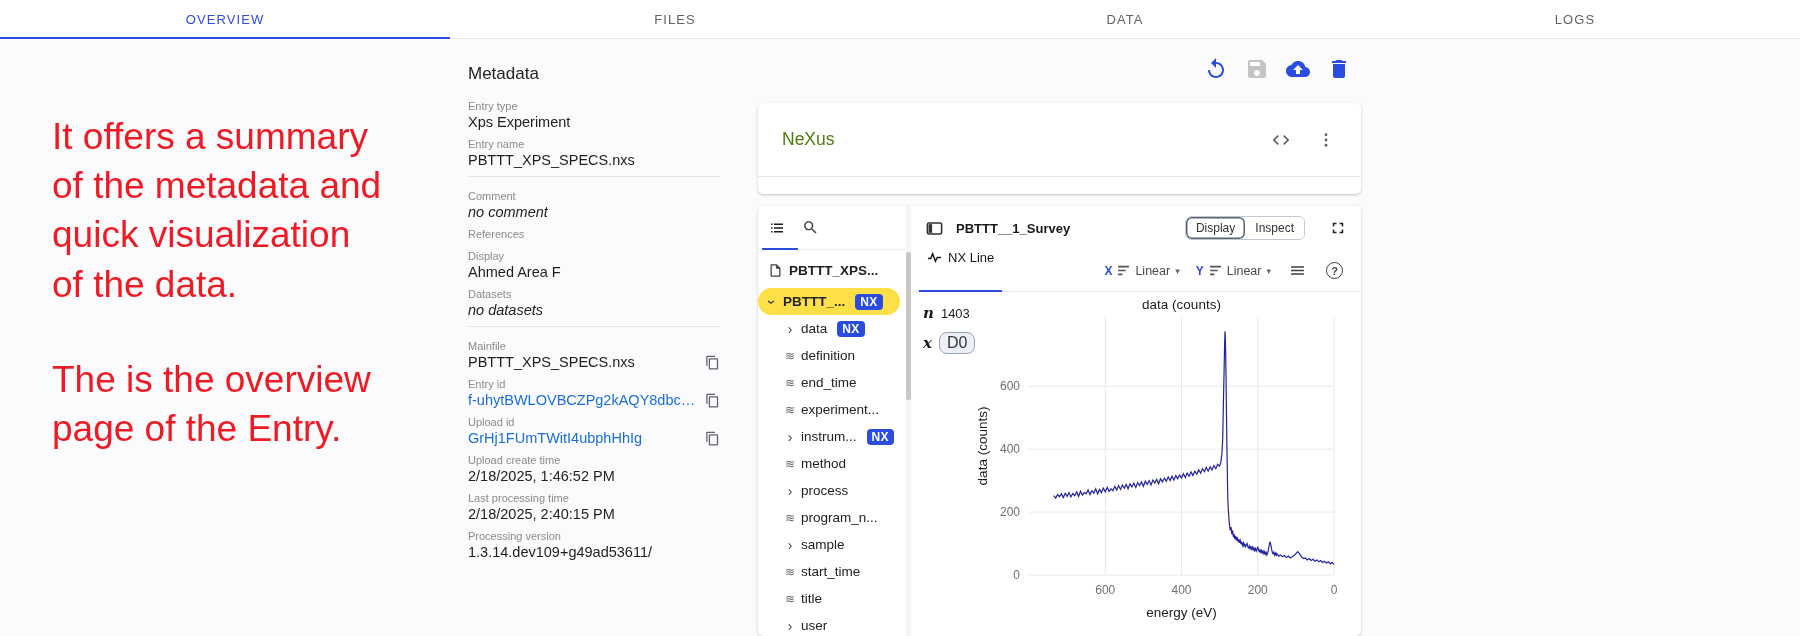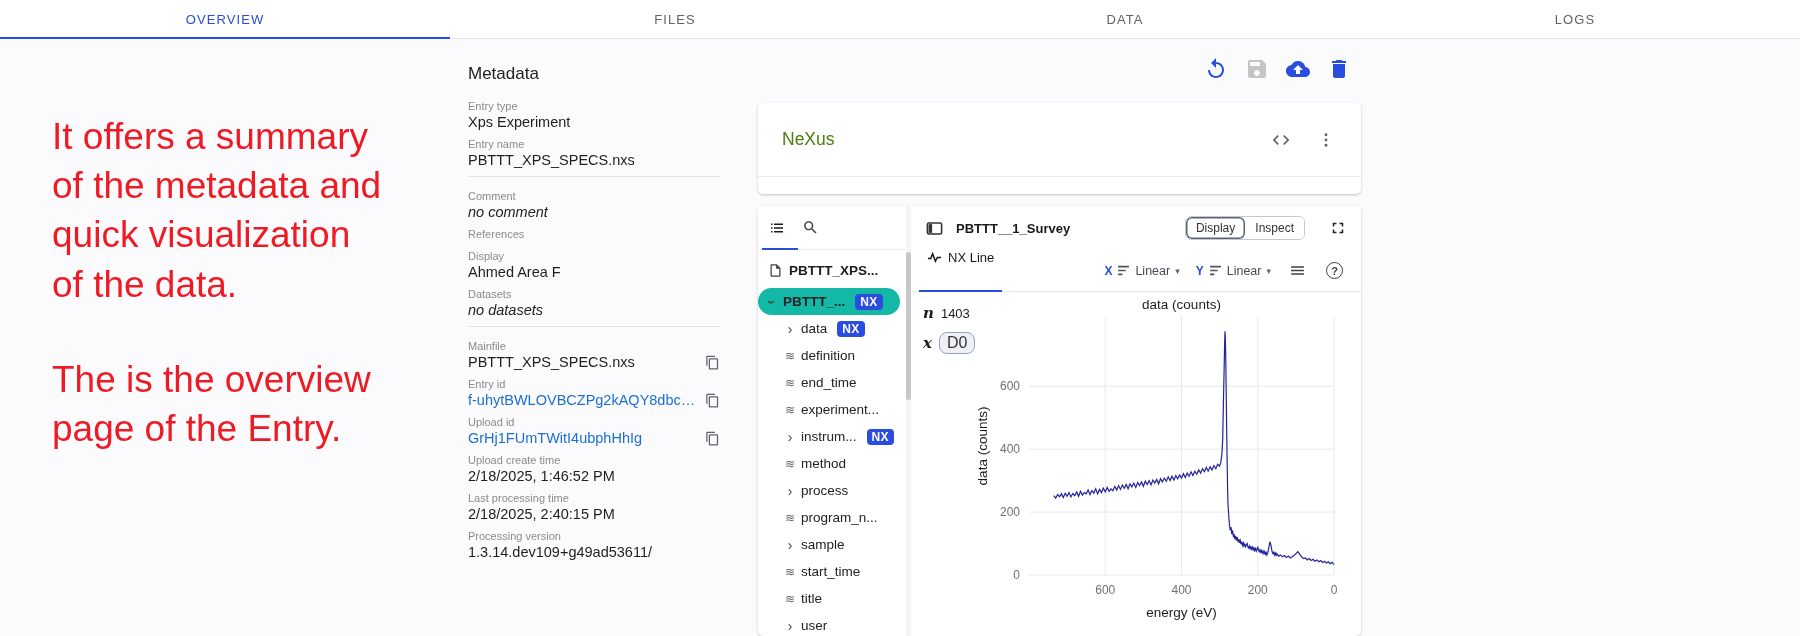--- a/index.html
+++ b/index.html
@@ -56,21 +56,21 @@
   .tree-toolbar { height:44px; display:flex; align-items:center; gap:12px; padding:0 8px;
                   border-bottom:1px solid #ededed; position:relative; }
   .tree-tab-underline { position:absolute; left:4px; bottom:-1px; width:36px; height:2px; background:var(--primary); }
   .icon-btn { background:none; border:none; padding:2px; cursor:pointer; color:#3c4043; display:flex; align-items:center; }
   .tree-file { height:32px; display:flex; align-items:center; gap:6px; padding:0 10px;
                font-size:13.5px; font-weight:600; color:#1d1d1d; margin-top:4px; }
   .tree-list { list-style:none; margin:2px 0 0 0; padding:0; }
   .tree-item { height:27px; display:flex; align-items:center; font-size:13.5px; color:#222;
                padding-left:26px; cursor:pointer; gap:5px; white-space:nowrap; }
   .tree-item.level-0 { padding-left:8px; font-weight:600; }
-  .tree-item.selected { background:#14b8a6; border-radius:14px; margin-right:6px; }
+  .tree-item.selected { background:#fde047; border-radius:14px; margin-right:6px; }
   .chev { font-size:14px; color:#444; width:12px; display:inline-block; text-align:center; line-height:1; }
   .chev.open { transform:rotate(90deg); }
   .ds-icon { font-size:12px; color:#5f6368; width:12px; text-align:center; }
   .nx-badge { background:var(--primary); color:#fff; font-size:12px; font-weight:700;
               padding:2px 5px; border-radius:4px; margin-left:5px; line-height:1; letter-spacing:.3px; }
 
   .scroll-track { width:5px; flex:0 0 auto; background:#f5f5f5; position:relative; }
   .scroll-thumb { position:absolute; top:46px; left:0; width:5px; height:148px; background:#c7c7c7; border-radius:3px; cursor:pointer; }
 
   

